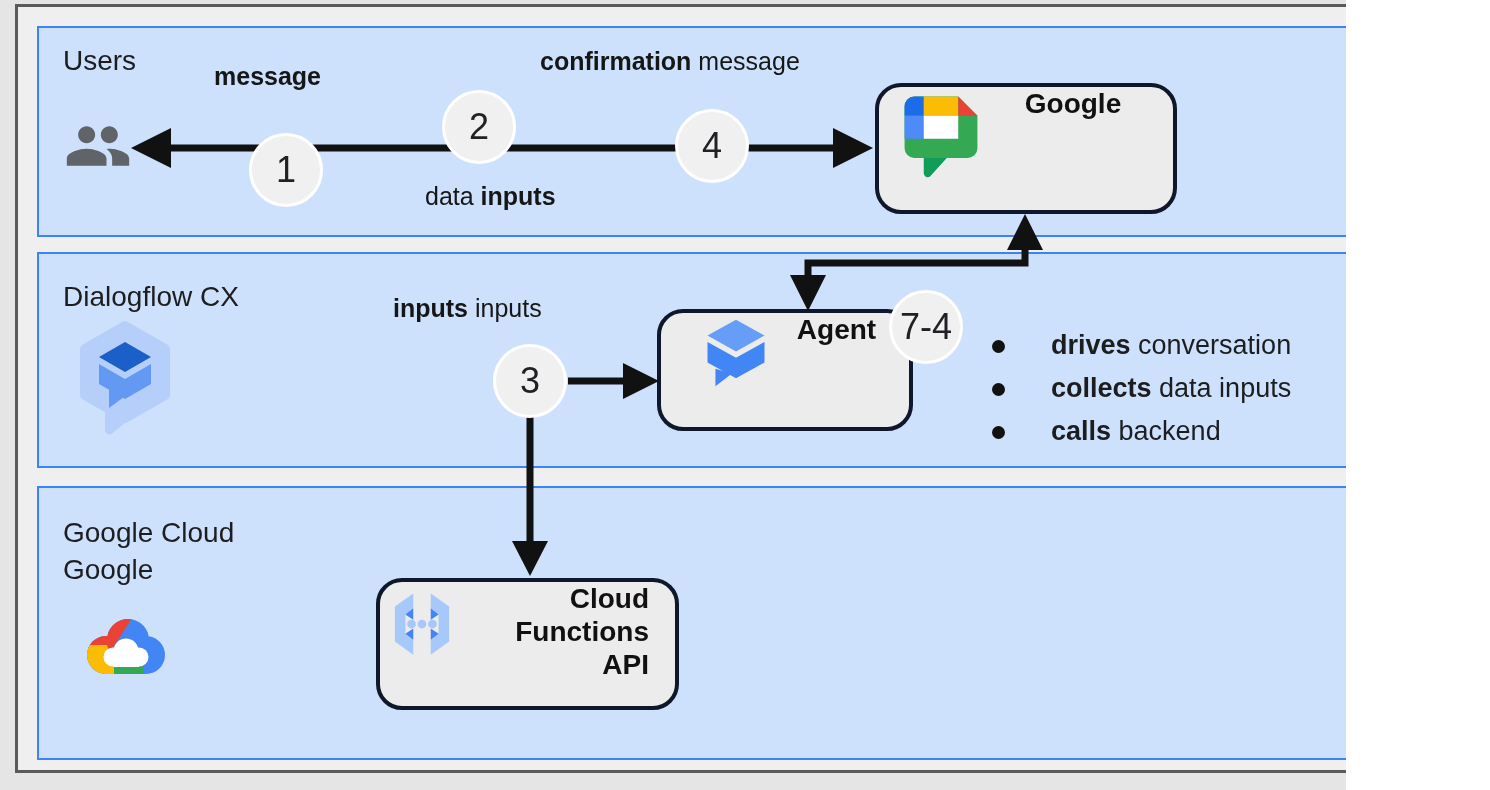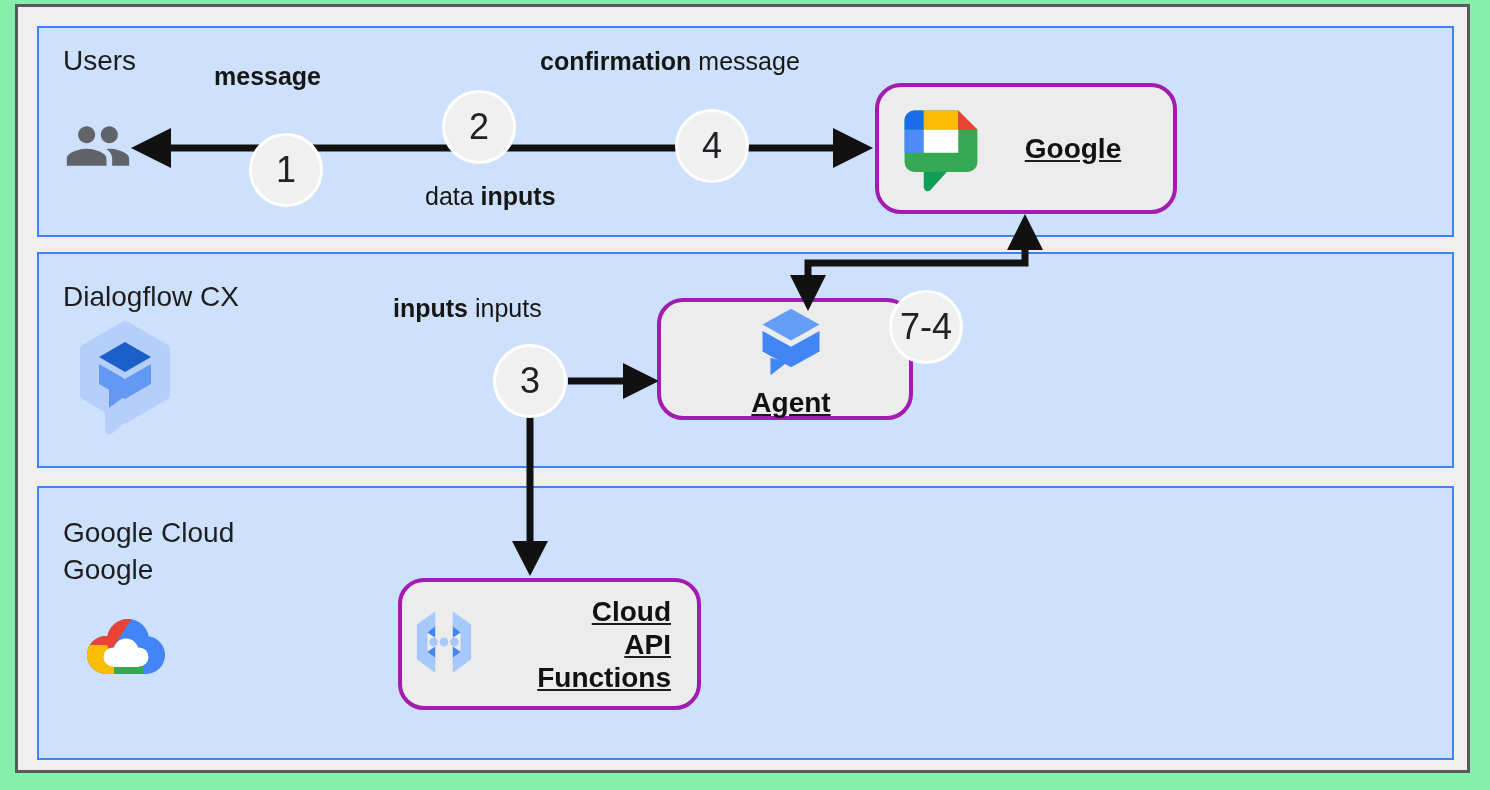--- a/index.html
+++ b/index.html
@@ -1,17 +1,17 @@
 <!DOCTYPE html>
 <html><head>
 <meta charset="utf-8">
 <style>
   html,body{margin:0;padding:0;background:#fff;}
   .stage{
-    position:relative;width:1490px;height:790px;background:#86efac;
+    position:relative;width:1346px;height:790px;background:#e5e5e5;
     font-family:"Liberation Sans","DejaVu Sans",sans-serif;color:#1d1d1f;
     overflow:hidden;
   }
   .frame{
     position:absolute;left:15px;top:4px;width:1449px;height:763px;
     background:#efefef;border:3px solid #595a5c;
   }
   .lane{
     position:absolute;left:37px;width:1417px;
     background:#cee1fc;border:2px solid #3d83f5;box-sizing:border-box;
@@ -20,26 +20,26 @@
   .lane-dialogflow{top:252px;height:216px;}
   .lane-gcp{top:486px;height:274px;}
   .lane-title{
     position:absolute;font-size:28px;line-height:37px;font-weight:400;color:#1d1d1f;
   }
   .t-users{left:63px;top:42px;}
   .t-dialogflow{left:63px;top:278px;}
   .t-gcp{left:63px;top:514px;width:230px;}
   .icon-abs{position:absolute;}
   .node{
-    position:absolute;background:#ececec;border:4px solid #a21caf;border-radius:26px;
-    box-sizing:border-box;display:flex;align-items:center;z-index:2;text-decoration:underline;
+    position:absolute;background:#ececec;border:4px solid #0f172a;border-radius:26px;
+    box-sizing:border-box;display:flex;align-items:flex-start;z-index:2;
   }
   .node-chat{left:875px;top:83px;width:302px;height:131px;padding:0 14px 0 16px;}
-  .node-agent{left:657px;top:298px;width:256px;height:122px;padding:0 10px 0 22px;flex-direction:column;}
-  .node-functions{left:398px;top:578px;width:303px;height:132px;padding:0 26px 0 0;}
+  .node-agent{left:657px;top:309px;width:256px;height:122px;padding:0 10px 0 37px;}
+  .node-functions{left:376px;top:578px;width:303px;height:132px;padding:0 26px 0 0;}
   .node-label{
     font-weight:700;font-size:28px;line-height:33px;color:#111;
     flex:1;text-align:center;
   }
   .node-label.right{text-align:right;}
   .step{
     position:absolute;width:74px;height:74px;border-radius:50%;
     background:#f0f0f0;border:3px solid #ffffff;box-sizing:border-box;
     display:flex;align-items:center;justify-content:center;
     font-size:36px;font-weight:400;color:#202124;z-index:6;
@@ -148,22 +148,22 @@
         <path fill="#a6c8fa" d="M29,6.5 L39.5,14 V34 L29,41.5 V33 L33.5,29.5 V18.5 L29,15 Z"></path>
         <path fill="#4285f4" d="M29,15 L33.5,18.5 L29,21.5 Z"></path>
         <path fill="#4285f4" d="M29,33 L33.5,29.5 L29,26.5 Z"></path>
         <circle cx="18" cy="24" r="2.5" fill="#a6c8fa"></circle>
         <circle cx="24" cy="24" r="2.5" fill="#a6c8fa"></circle>
         <circle cx="30" cy="24" r="2.5" fill="#a6c8fa"></circle>
       </svg>
     </span>
     <div class="node-label right">
       <div>Cloud</div>
+      <div>Functions</div>
       <div>API</div>
-      <div>Functions</div>
     </div>
   </div>
 
   <svg class="arrows" width="1490" height="790" viewBox="0 0 1490 790">
     <g stroke="#111" stroke-width="7" fill="none">
       <line x1="167" y1="148" x2="839" y2="148"></line>
     </g>
     <polygon fill="#111" points="131,148 171,128 171,168"></polygon>
     <polygon fill="#111" points="873,148 833,128 833,168"></polygon>
 
@@ -196,14 +196,28 @@
   <div class="lbl lbl-confirmation">
     <b>confirmation</b><span> message</span>
   </div>
   <div class="lbl lbl-datainputs">
     <span>data </span><b>inputs</b>
   </div>
   <div class="lbl lbl-storesreview">
     <b>inputs</b><span> inputs</span>
   </div>
 
+  <div class="bullets">
+    <div class="bullet-row">
+      <span class="bullet-dot"></span>
+      <span><b>drives</b><span> conversation</span></span>
+    </div>
+    <div class="bullet-row">
+      <span class="bullet-dot"></span>
+      <span><b>collects</b><span> data inputs</span></span>
+    </div>
+    <div class="bullet-row">
+      <span class="bullet-dot"></span>
+      <span><b>calls</b><span> backend</span></span>
+    </div>
+  </div>
 
 </div>
 
 </body></html>

